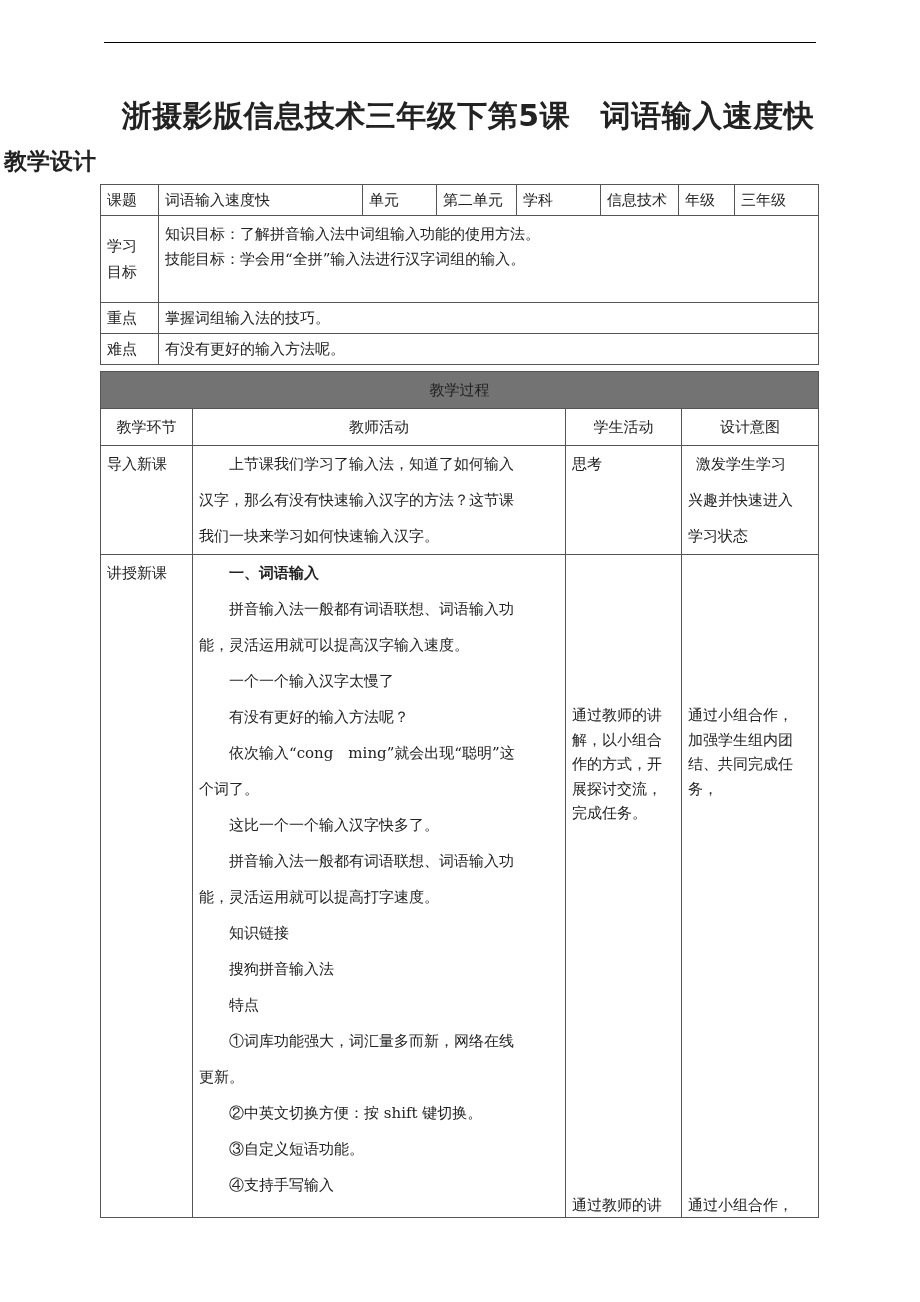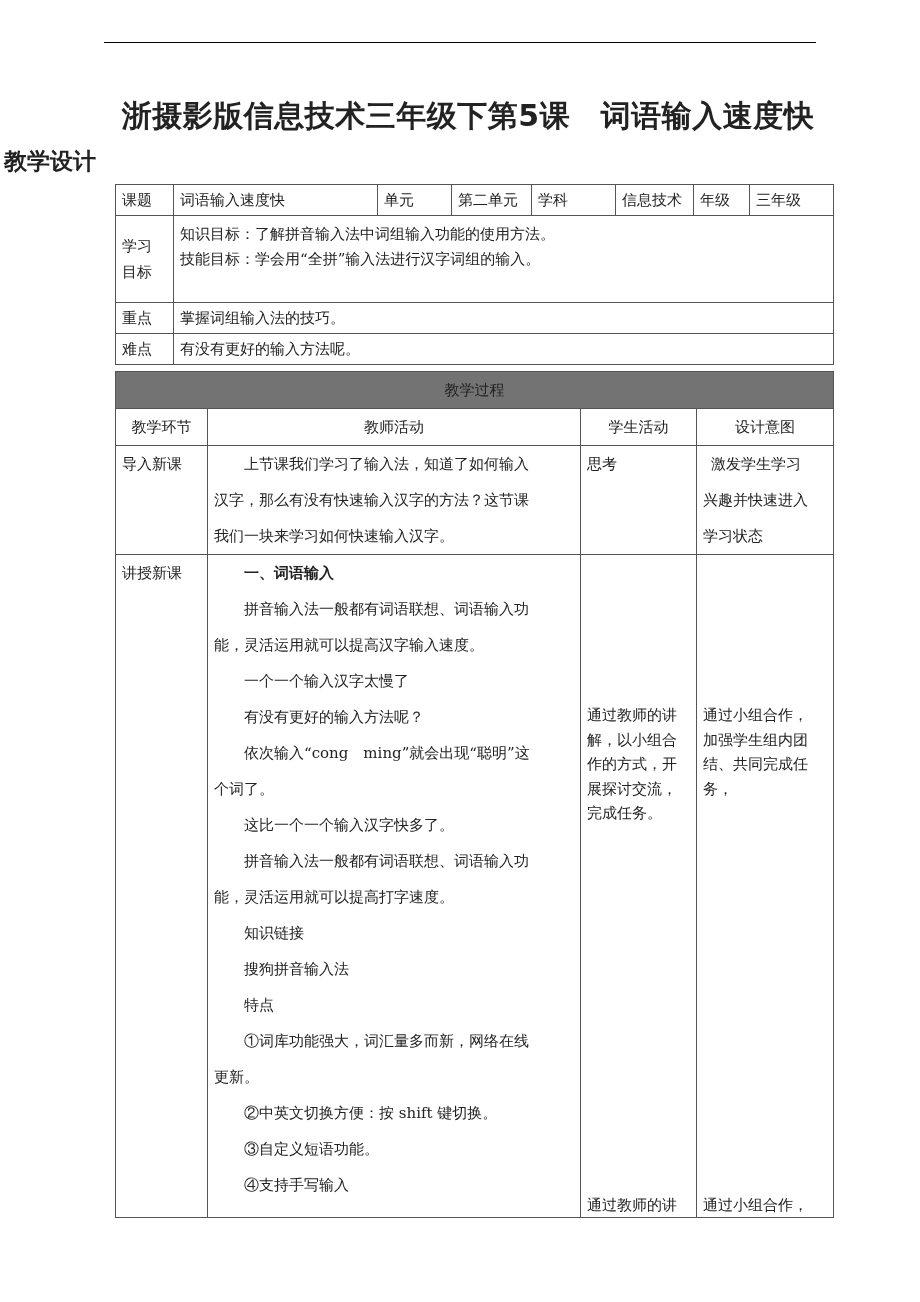--- a/index.html
+++ b/index.html
@@ -3,21 +3,21 @@
 <meta charset="utf-8">
 <style>
   html, body { margin:0; padding:0; background:#ffffff; }
   body { width:920px; height:1302px; position:relative; overflow:hidden;
          font-family:"DejaVu Serif","Liberation Serif",serif; color:#222; }
   .header-rule { position:absolute; left:104px; top:42px; width:712px; height:0; border-top:1.5px solid #000; }
   .title1 { position:absolute; left:8px; width:920px; top:96px; text-align:center;
             font-family:"DejaVu Sans","Liberation Sans",sans-serif; font-weight:bold; font-size:30px; letter-spacing:0.5px; }
   .title2 { position:absolute; left:4px; width:920px; top:146px; text-align:left;
             font-family:"DejaVu Sans","Liberation Sans",sans-serif; font-weight:bold; font-size:23px; }
-  table { border-collapse:collapse; position:absolute; left:115px; width:718px; table-layout:fixed;border-radius:7px; }
+  table { border-collapse:collapse; position:absolute; left:100px; width:718px; table-layout:fixed;border-radius:7px; }
   td { border:1px solid #555; font-size:15px; vertical-align:middle; padding:0 6px; line-height:1.25; }
   .t1 { top:184px; }
   .t1 td { height:30px; }
   .goal-cell { vertical-align:top; padding-top:6px; line-height:25px; }
   .t2 { top:371px; }
   .shaded { background:#737373; text-align:center; height:36px; }
   .hdr td { height:36px; text-align:center; }
   .p { line-height:36px; }
   .ind { text-indent:2em; }
   .bold { font-weight:bold; }

